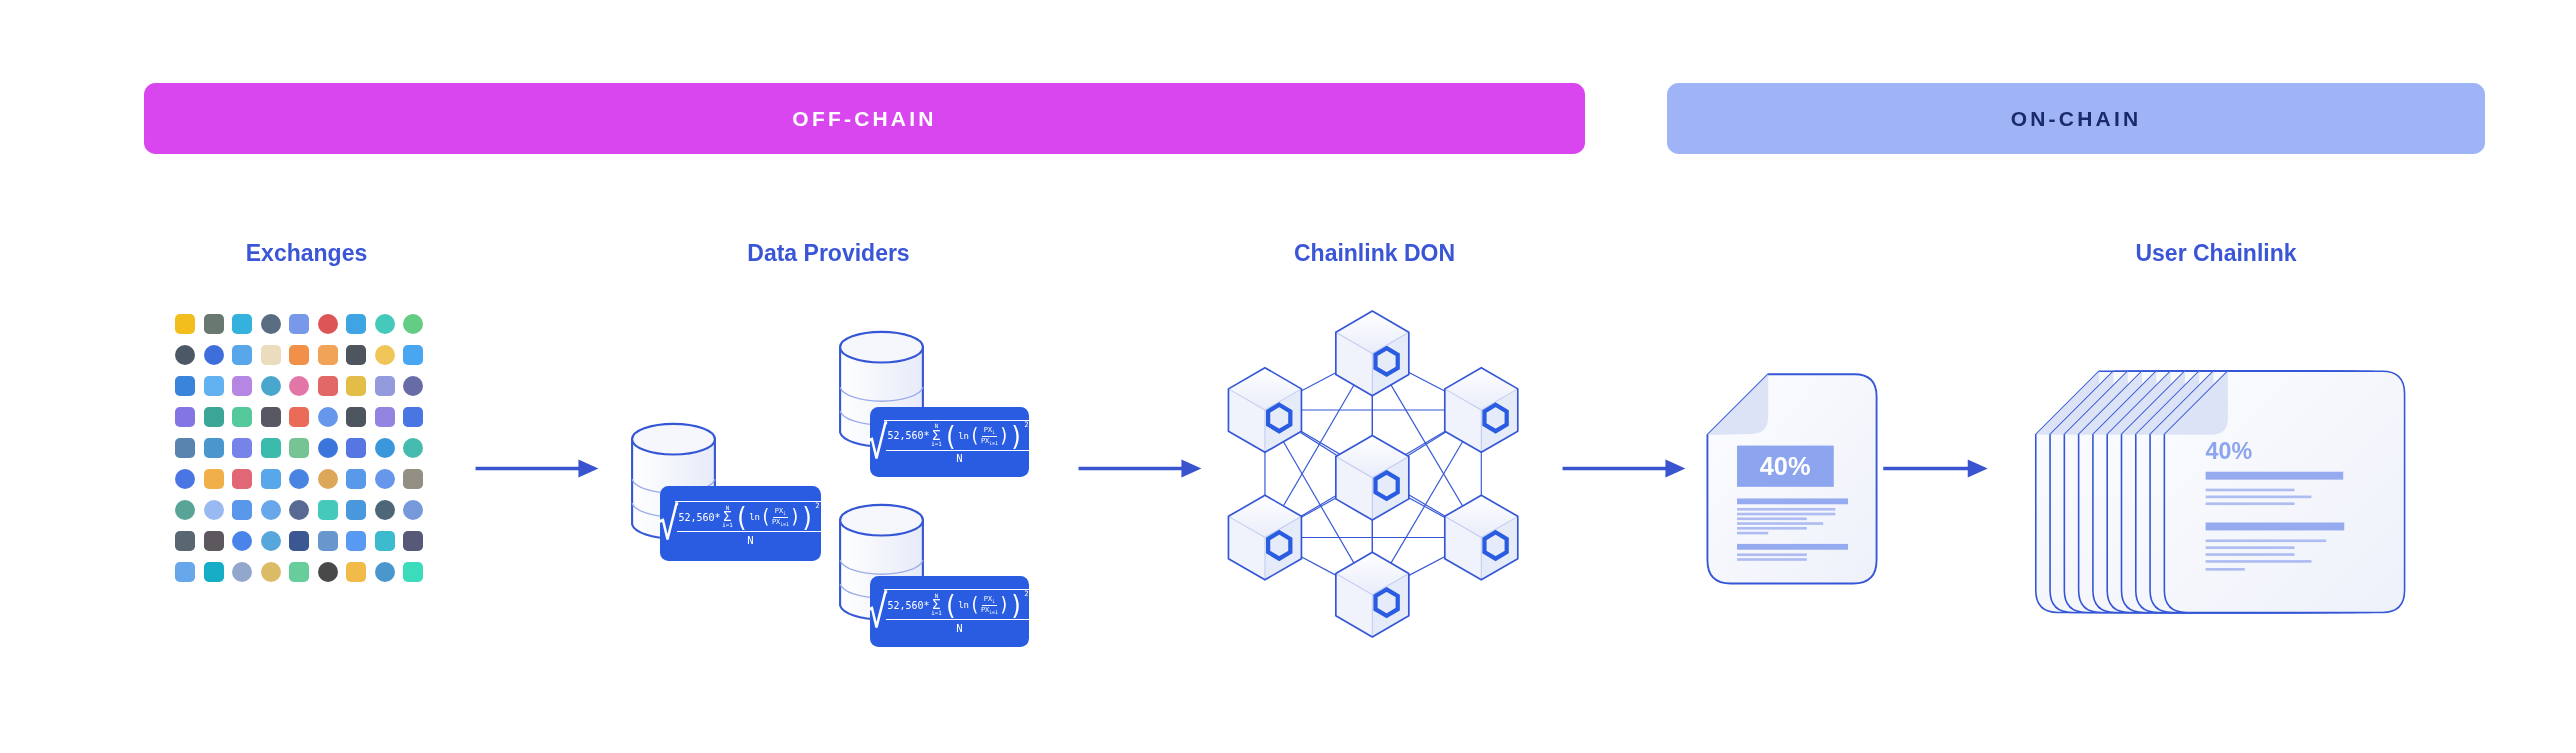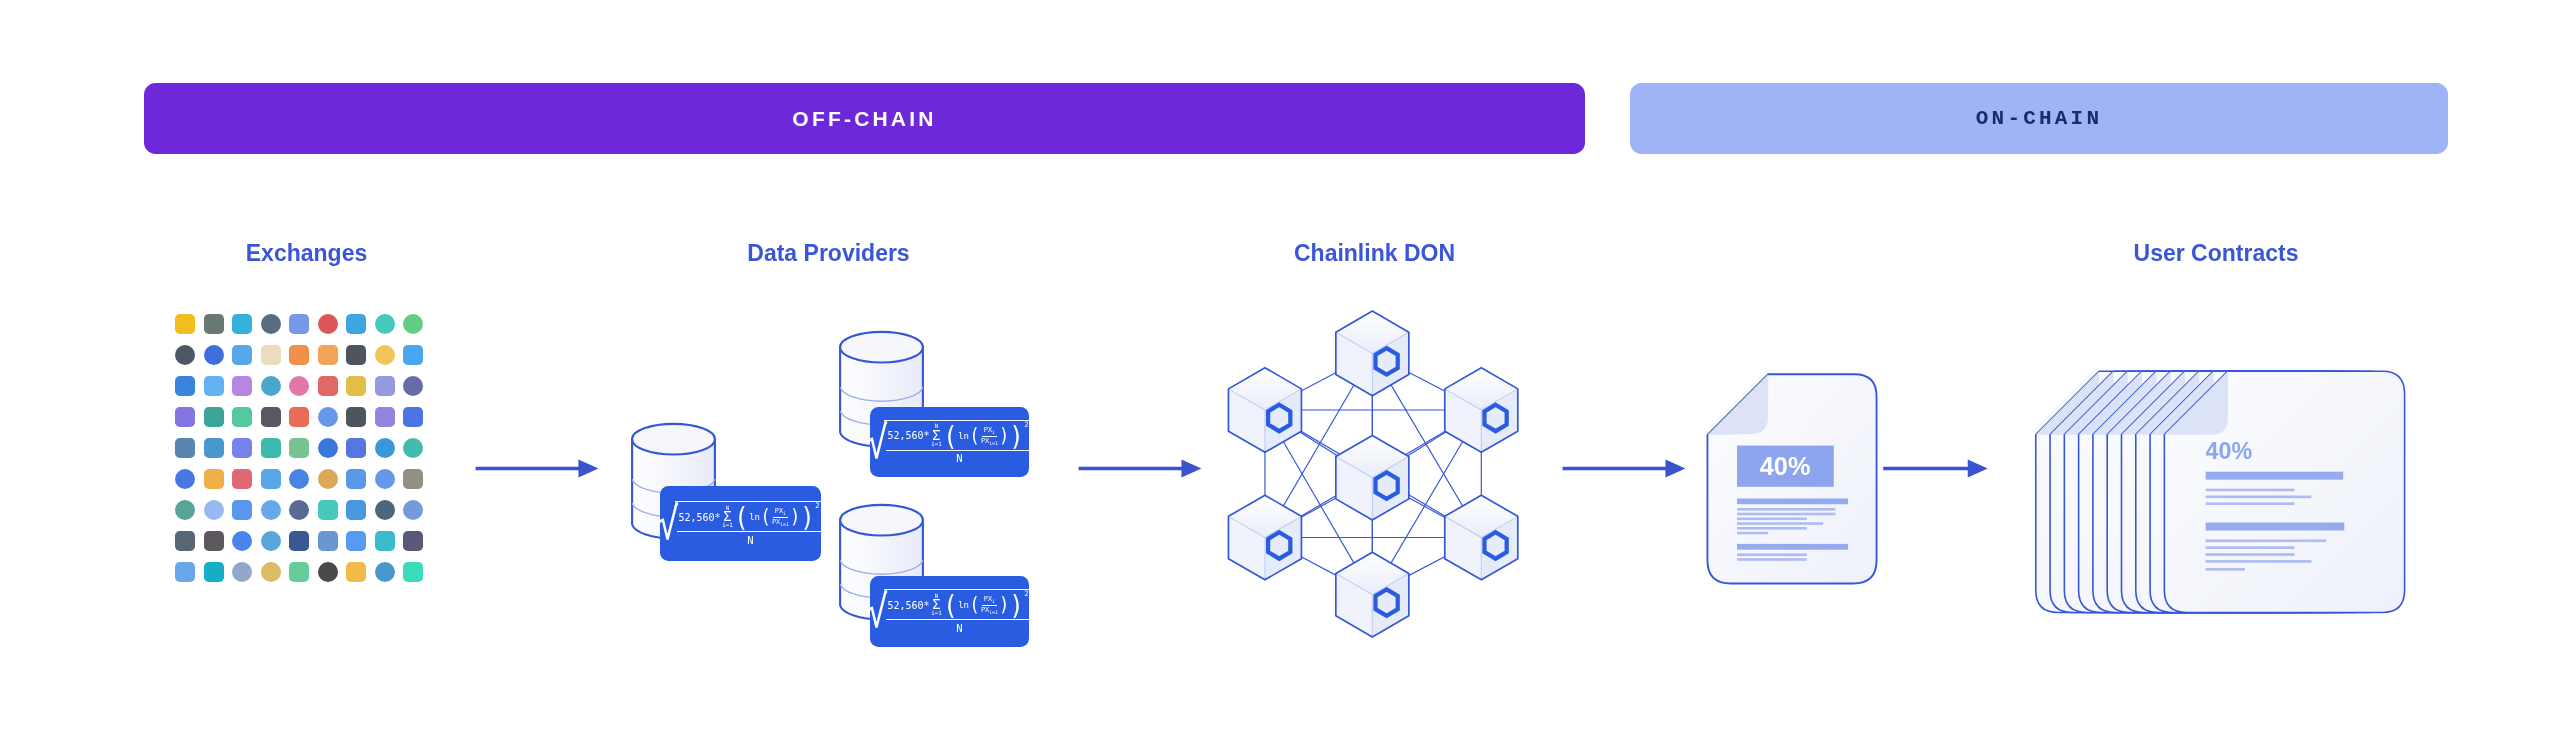--- a/index.html
+++ b/index.html
@@ -3,22 +3,22 @@
 <meta charset="utf-8">
 <style>
   html,body{margin:0;padding:0;background:#ffffff;}
   .canvas{position:relative;width:2576px;height:754px;background:#ffffff;overflow:hidden;
           font-family:"Liberation Sans",sans-serif;}
 
   
   .banner{position:absolute;top:83px;height:71px;border-radius:11.6px;
           display:flex;align-items:center;justify-content:center;
           font-size:21px;font-weight:700;letter-spacing:3.2px;}
-  .banner.off{left:144px;width:1441px;background:#6d28d9;color:#ffffff;}
-  .banner.on {left:1630px;width:818px;background:#9FB4F6;color:#1B2A6B;font-family:Liberation Mono, monospace;}
+  .banner.off{left:144px;width:1441px;background:#d946ef;color:#ffffff;}
+  .banner.on {left:1667px;width:818px;background:#9FB4F6;color:#1B2A6B;}
 
   
   .sec-title{position:absolute;top:237px;height:32px;display:flex;align-items:center;
              justify-content:center;font-size:23px;font-weight:700;color:#3A56D6;}
   .t-exchanges{left:174px;width:265px;}
   .t-providers{left:696px;width:265px;}
   .t-don{left:1242px;width:265px;}
   .t-reference{left:1632px;width:318px;}
   .t-user{left:2057px;width:318px;}
 
@@ -69,21 +69,21 @@
   <div class="banner off">
     <span>OFF-CHAIN</span>
   </div>
   <div class="banner on">
     <span>ON-CHAIN</span>
   </div>
 
   <div class="sec-title t-providers">Data Providers</div>
   <div class="sec-title t-exchanges">Exchanges</div>
   <div class="sec-title t-don">Chainlink DON</div>
-  <div class="sec-title t-user">User Contracts</div>
+  <div class="sec-title t-user">User Chainlink</div>
 
   <div class="exch-grid">
       <div class="exch-icon s" style="background: rgb(240, 185, 11);"></div>
       <div class="exch-icon s" style="background: rgb(92, 110, 102);"></div>
       <div class="exch-icon s" style="background: rgb(36, 170, 219);"></div>
       <div class="exch-icon c" style="background: rgb(74, 96, 119);"></div>
       <div class="exch-icon s" style="background: rgb(108, 143, 232);"></div>
       <div class="exch-icon c" style="background: rgb(217, 72, 74);"></div>
       <div class="exch-icon s" style="background: rgb(47, 157, 224);"></div>
       <div class="exch-icon c" style="background: rgb(53, 196, 181);"></div>

